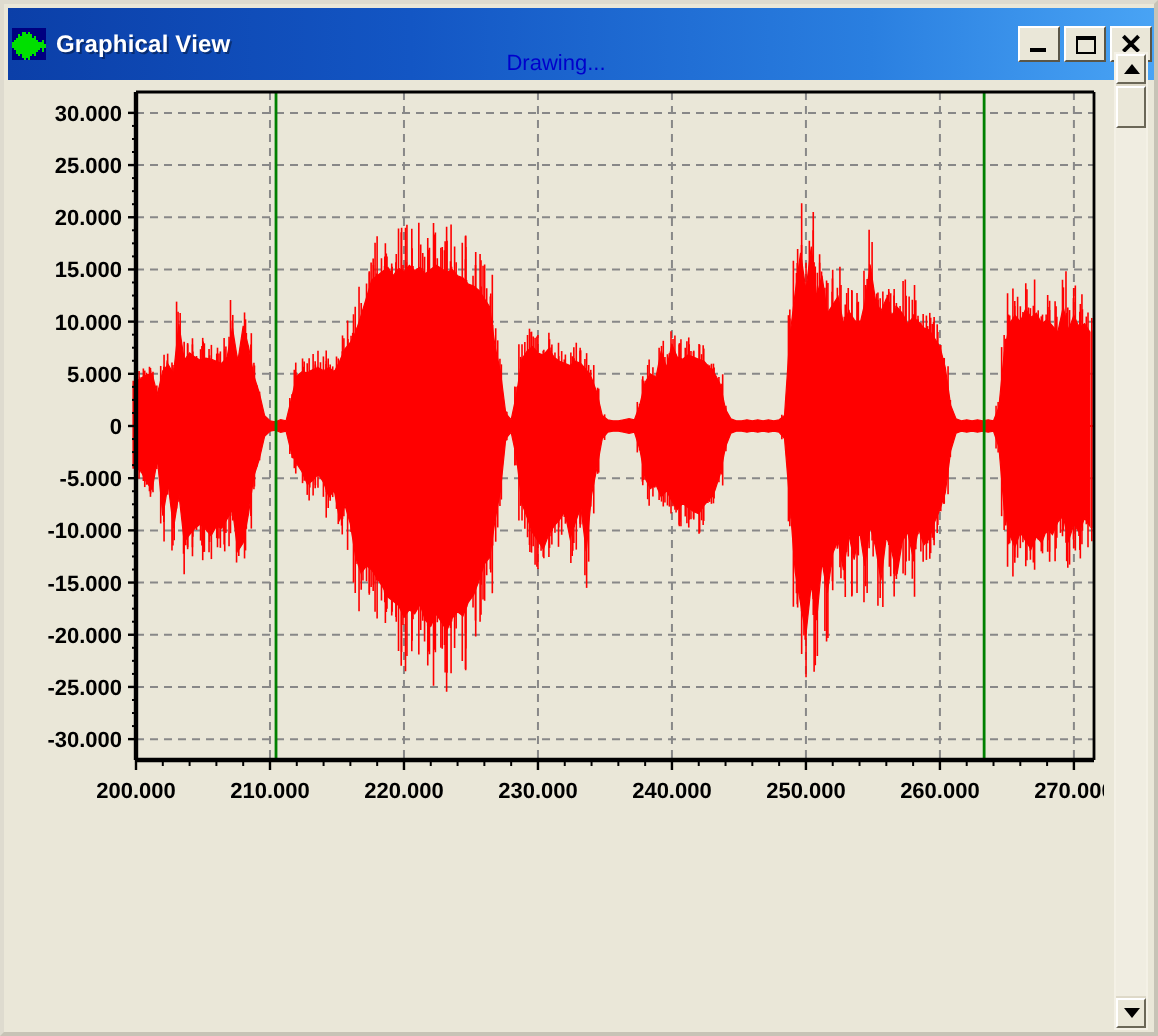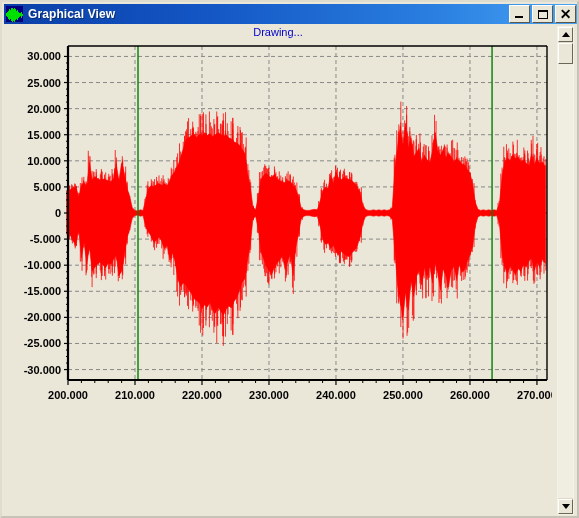--- a/index.html
+++ b/index.html
@@ -19,21 +19,21 @@
     border: 2px solid #c7c3b6;
     border-top-color: #dedbcf;
     border-left-color: #dedbcf;
     overflow: hidden;
   }
 
   
   #titlebar {
     position: absolute;
     left: 2px; top: 2px;
-    width: 575px; height: 20px;
+    width: 575px; height: 36px;
     background: linear-gradient(to right, #0b3fa8 0%, #1356c4 35%, #2a7fe0 75%, #49a4f5 100%);
     display: flex;
     align-items: center;
   }
   #app-icon {
     width: 17px; height: 16px;
     margin-left: 2px;
     background: #000080;
     position: relative;
     overflow: hidden;

